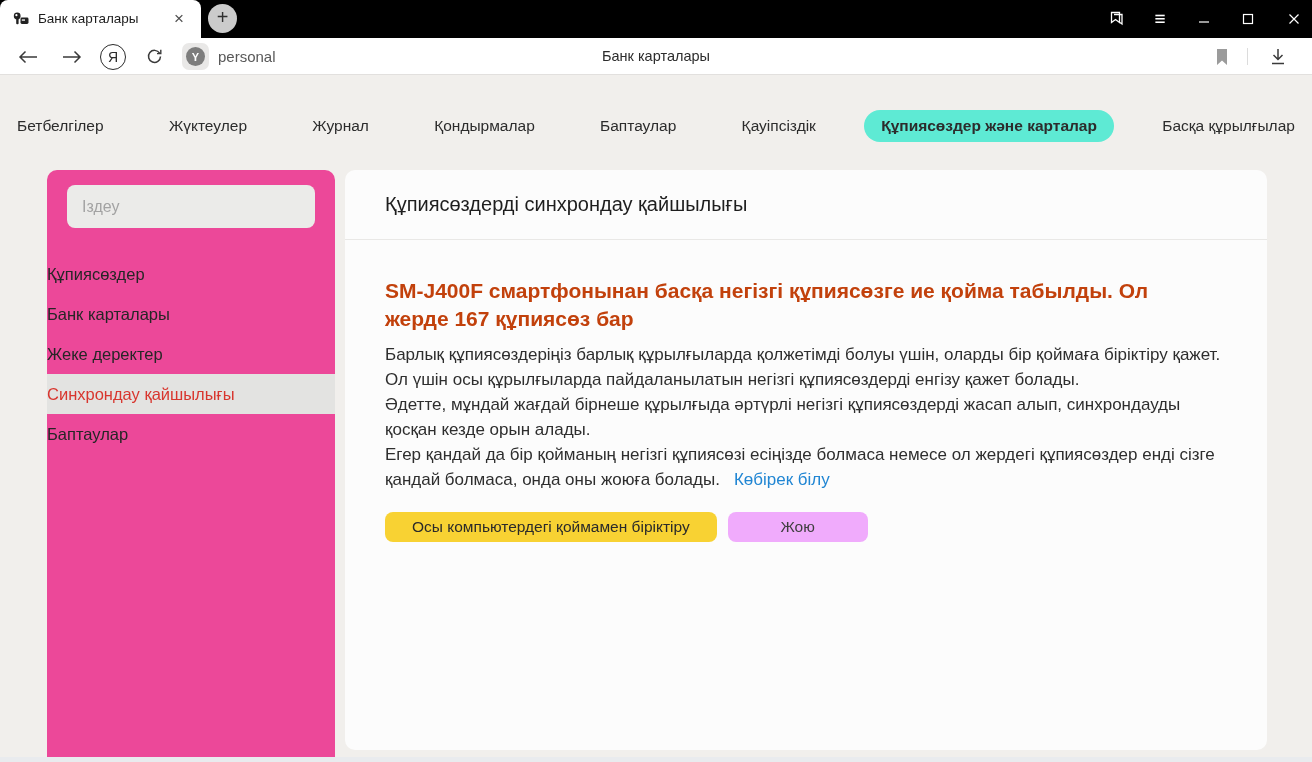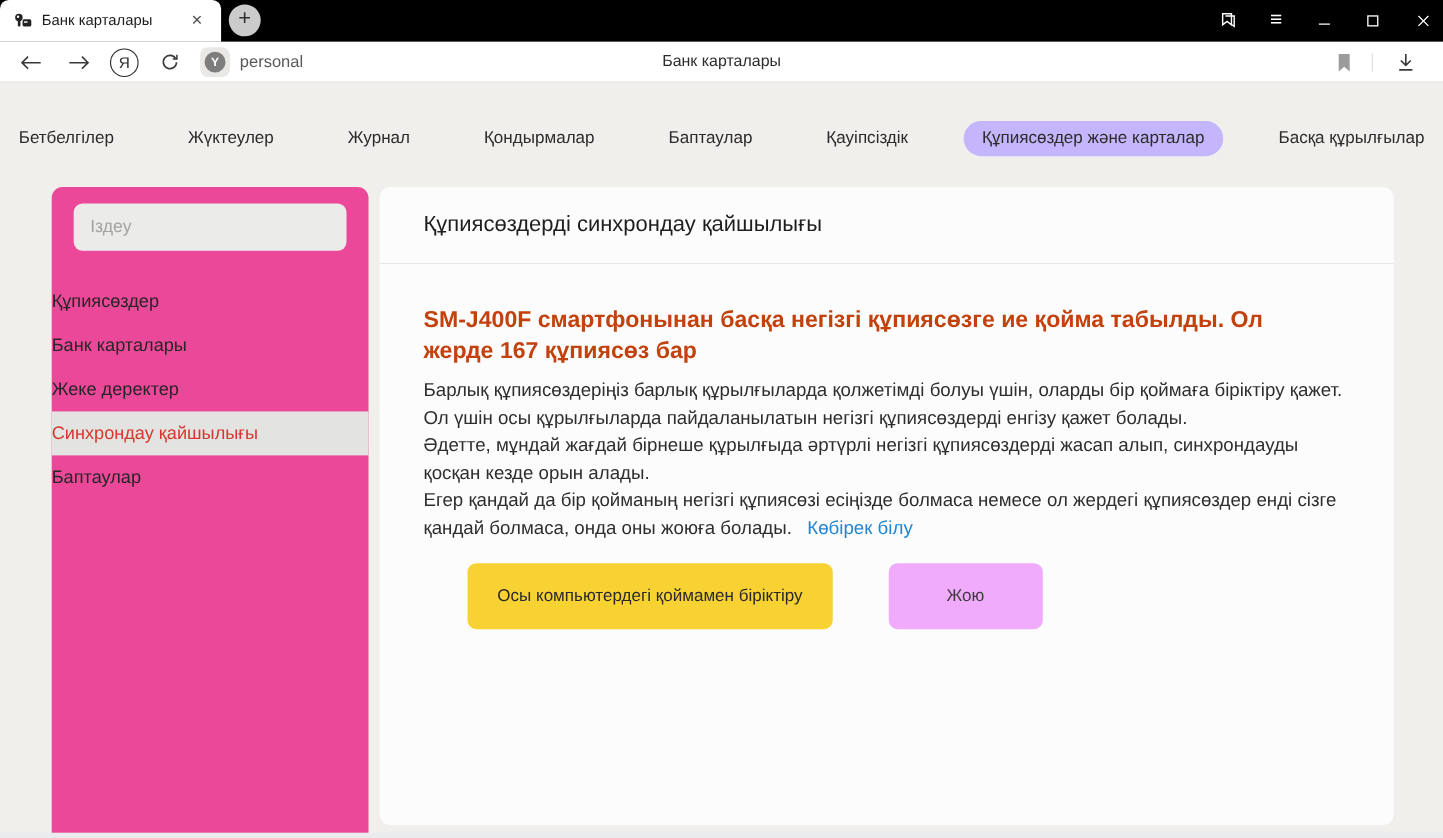--- a/index.html
+++ b/index.html
@@ -30,40 +30,40 @@
   .protect-circle { width:19px; height:19px; border-radius:50%; background:#7d7d7d; color:#fff; font-size:11px; font-weight:bold; display:flex; align-items:center; justify-content:center; }
   .protect-label { margin-left:9px; font-size:15px; color:#585858; }
   .page-title { position:absolute; left:0; top:0; width:1312px; height:37px; line-height:37px; text-align:center; font-size:14.5px; color:#2c2c2c; pointer-events:none; }
   .bookmark-btn { left:1206px; width:32px; }
   .toolbar-sep { position:absolute; left:1247px; top:10px; width:1px; height:17px; background:#dcdcdc; }
   .download-btn { left:1258px; width:40px; }
 
   
   .nav-tabs { position:absolute; left:0; top:109px; width:1312px; height:34px; display:flex; justify-content:space-between; align-items:center; }
   .nav-tab { padding:7px 17px; font-size:15.5px; color:#2c2c2c; border-radius:17px; white-space:nowrap; cursor:pointer; }
-  .nav-tab.active { background:#c4b5fd; }
+  .nav-tab.active { background:#5eead4;font-weight:bold; }
 
   
   .sidebar { position:absolute; left:47px; top:170px; width:288px; height:708px; background:#ec4899; border-radius:10px; }
   .search-box { position:absolute; left:20px; top:15px; width:248px; height:43px; }
   .search-input { width:100%; height:100%; background:#ebebe9; border:none; outline:none; border-radius:8px; padding:0 15px; font-size:16px; color:#333; font-family:inherit; }
   .search-input::placeholder { color:#a3a3a3; }
   .side-items { position:absolute; left:0; top:84px; width:288px; }
   .side-item { height:40px; line-height:40px; font-size:16.5px; color:#262626; cursor:pointer; white-space:nowrap; }
   .side-item.active { background:#e3e3e1; color:#d8362e; }
 
   
   .main-panel { position:absolute; left:345px; top:170px; width:922px; height:580px; background:#fcfcfc; border-radius:10px; }
   .panel-header { height:70px; display:flex; align-items:center; padding:0 40px; border-bottom:1px solid #e9e8e6; font-size:20px; color:#1e1e1e; }
   .panel-body { padding:37px 40px 0; }
   .alert-title { font-size:21px; font-weight:700; line-height:28px; color:#c2410c; max-width:832px; margin-bottom:9px; }
   .para { font-size:17px; line-height:25px; color:#2e2e2e; max-width:836px; }
   .learn-link { color:#2186d3; margin-left:14px; text-decoration:none; cursor:pointer; }
   .btn-row { margin-top:20px; display:flex; gap:11px; }
-  .btn { height:60px; border:none; border-radius:8px; font-size:15.5px; font-family:inherit; cursor:pointer;margin-left:40px; }
+  .btn { height:30px; border:none; border-radius:8px; font-size:15.5px; font-family:inherit; cursor:pointer; }
   .btn-yellow { background:#f8d233; color:#2a2a2a; padding:0 27px; }
   .btn-gray { background:#f0abfc; color:#3e3e3e; width:140px; }
 
   .bottom-strip { position:absolute; left:0; bottom:0; width:1312px; height:5px; background:#e9ebee; }
 </style>
 </head>
 <body>
 
 <div id="window">
 

